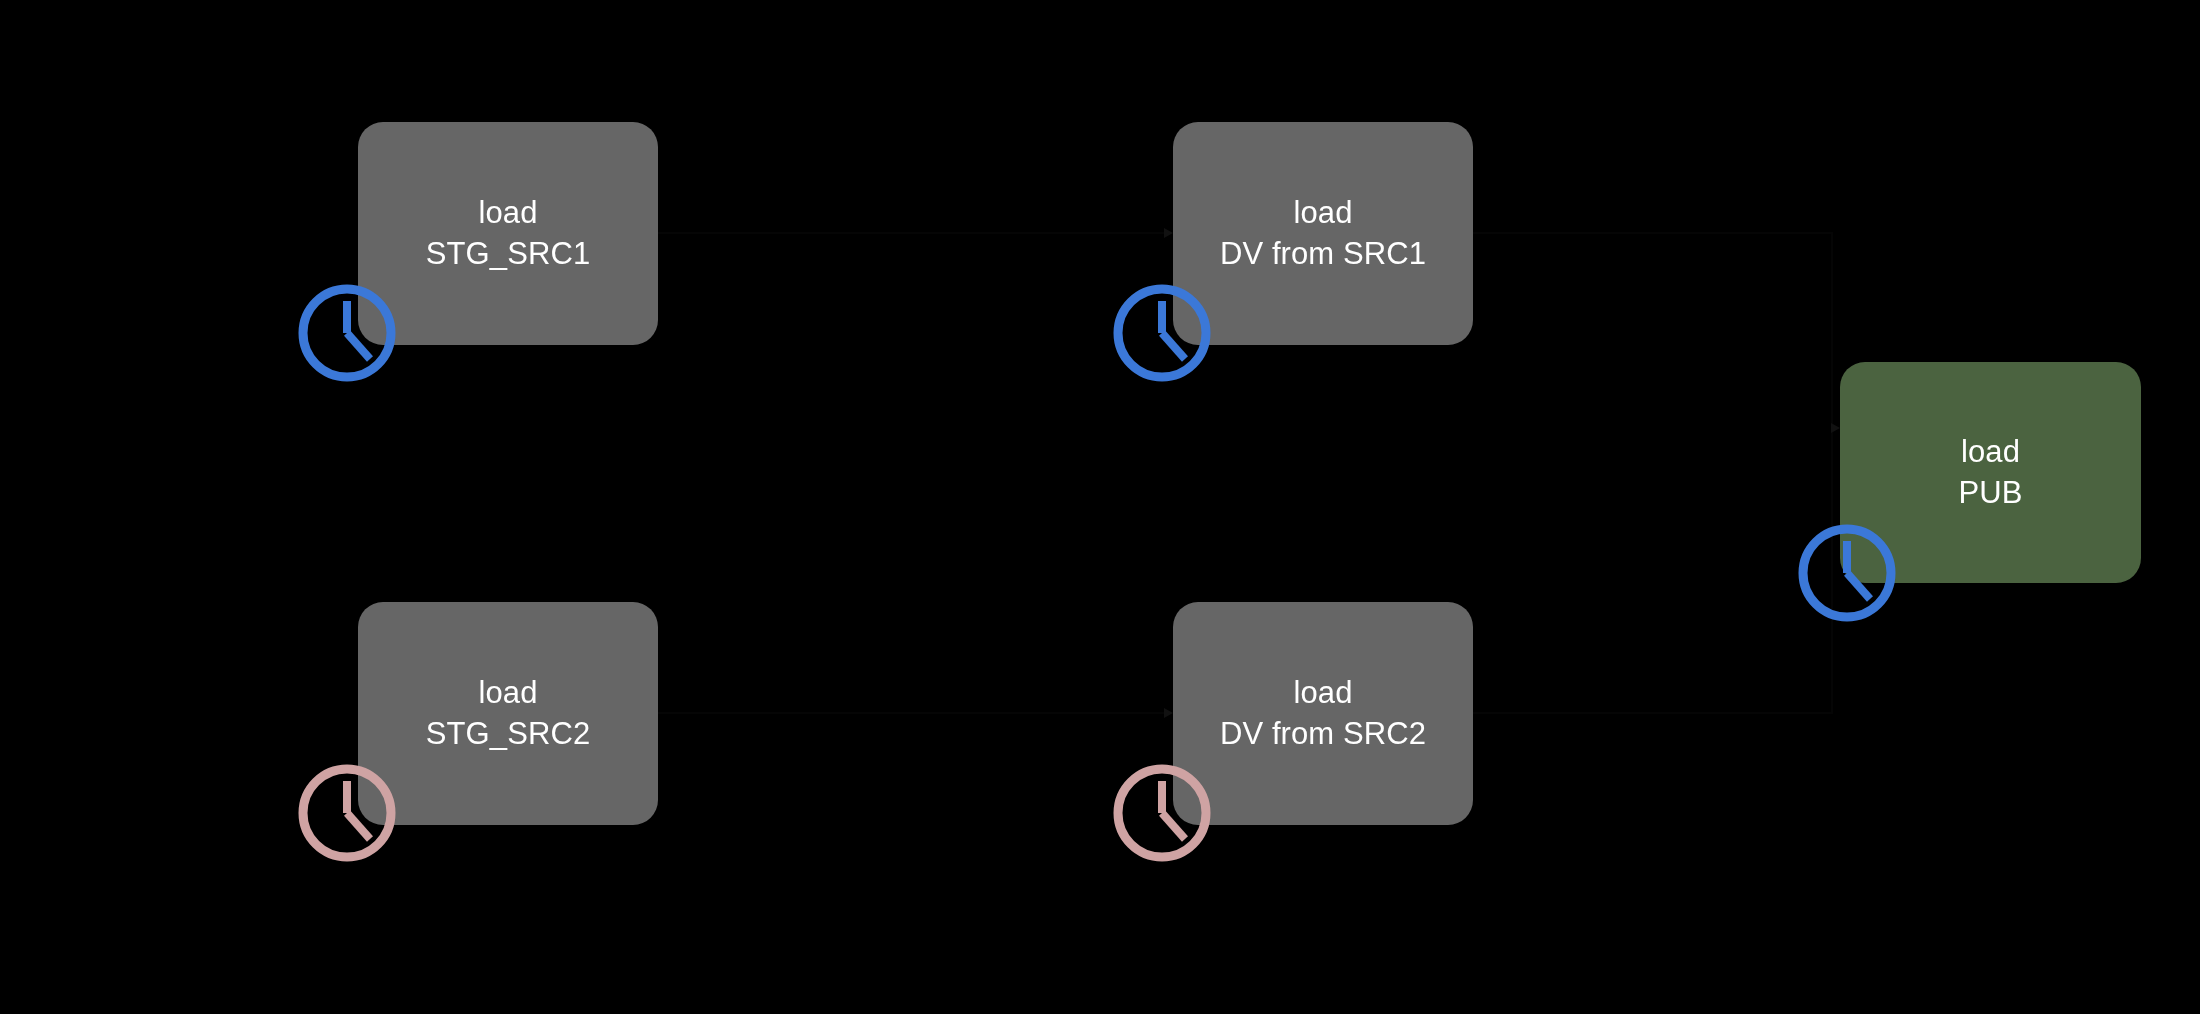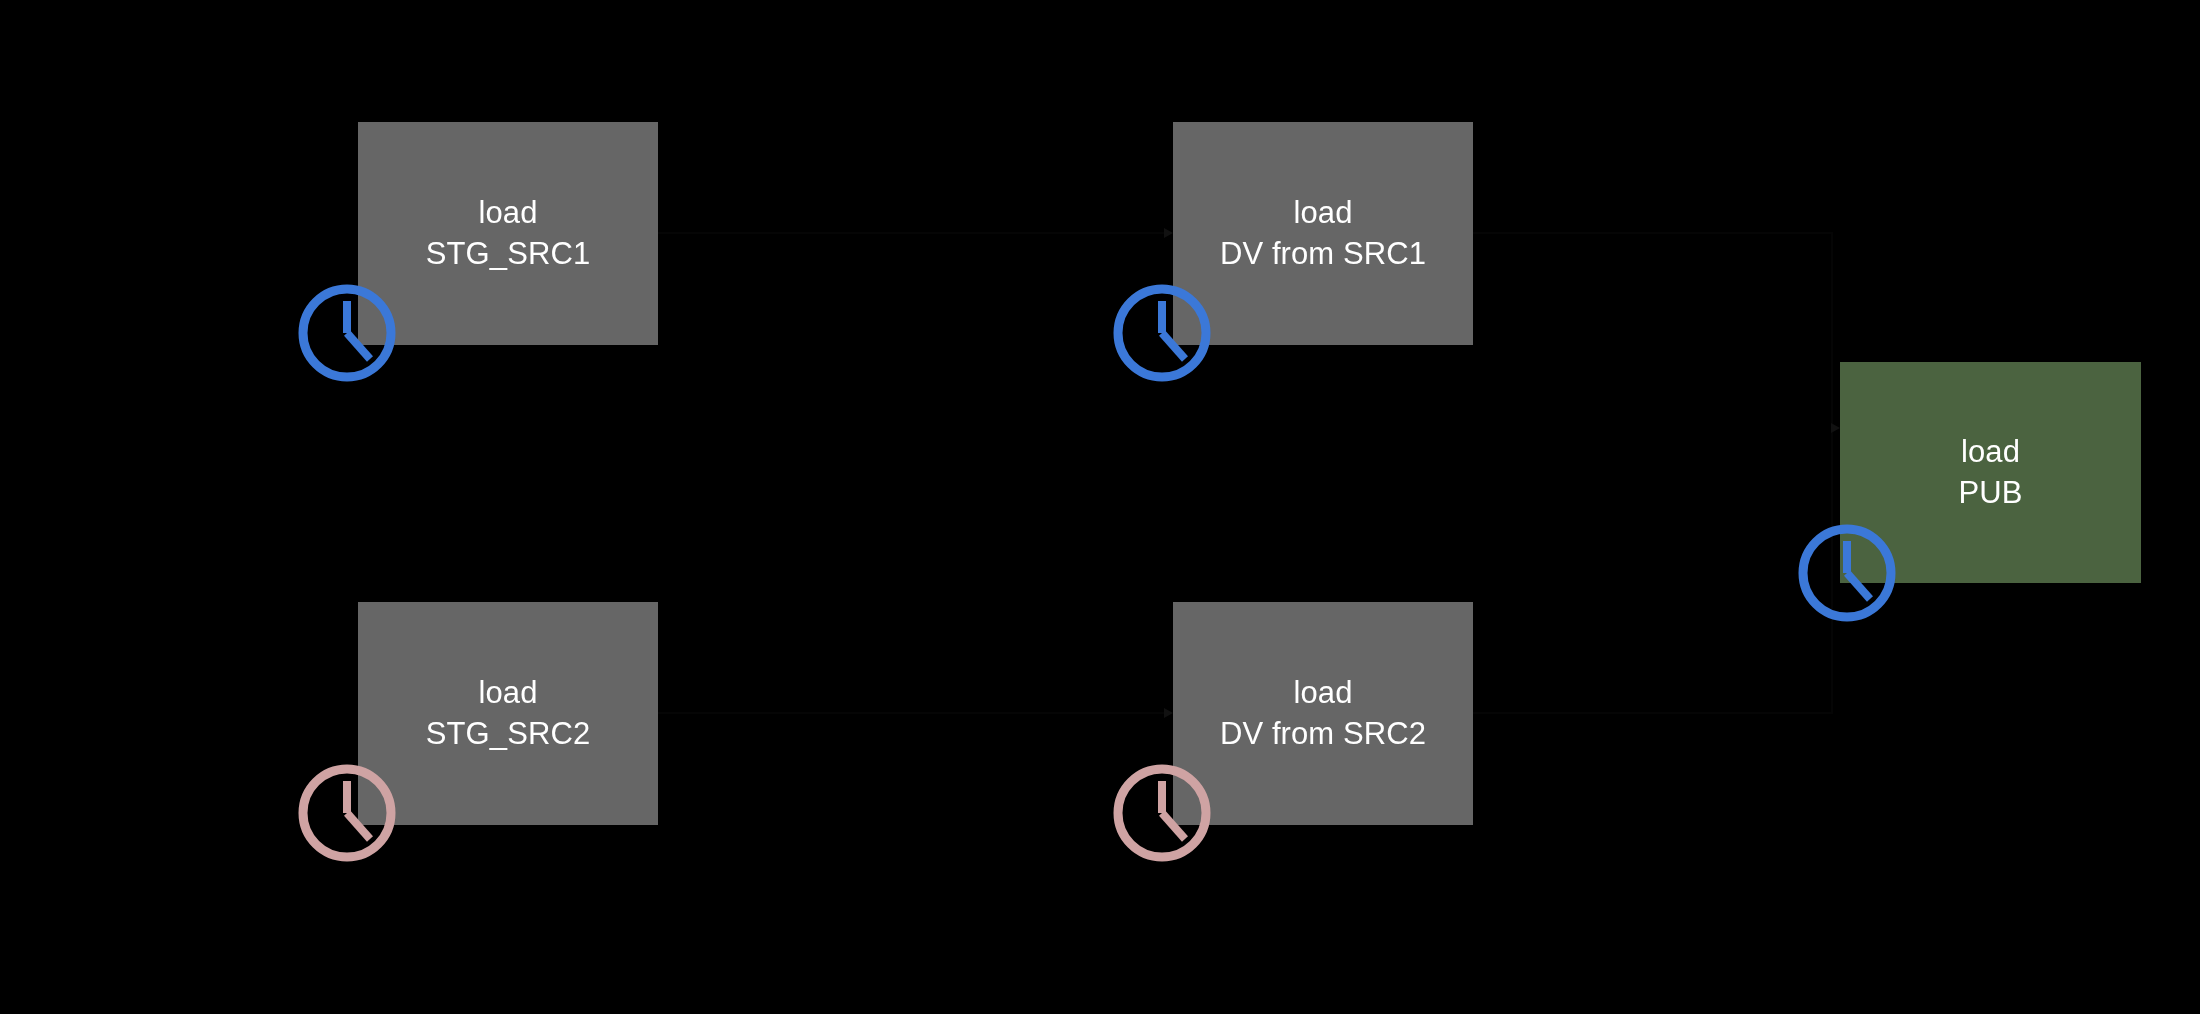--- a/index.html
+++ b/index.html
@@ -39,20 +39,21 @@
     display: flex;
     align-items: center;
     justify-content: center;
     text-align: center;
     color: #ffffff;
     font-size: 31px;
     line-height: 1.32;
     letter-spacing: 0.1px;
     white-space: pre-line;
     user-select: none;
+    border-radius: 25px;
   }
   .node.gray  { background: #666666; }
   .node.green { background: #4b6340; }
 
   .node-label {
     display: block;
     padding: 0 10px;
   }
 
   

